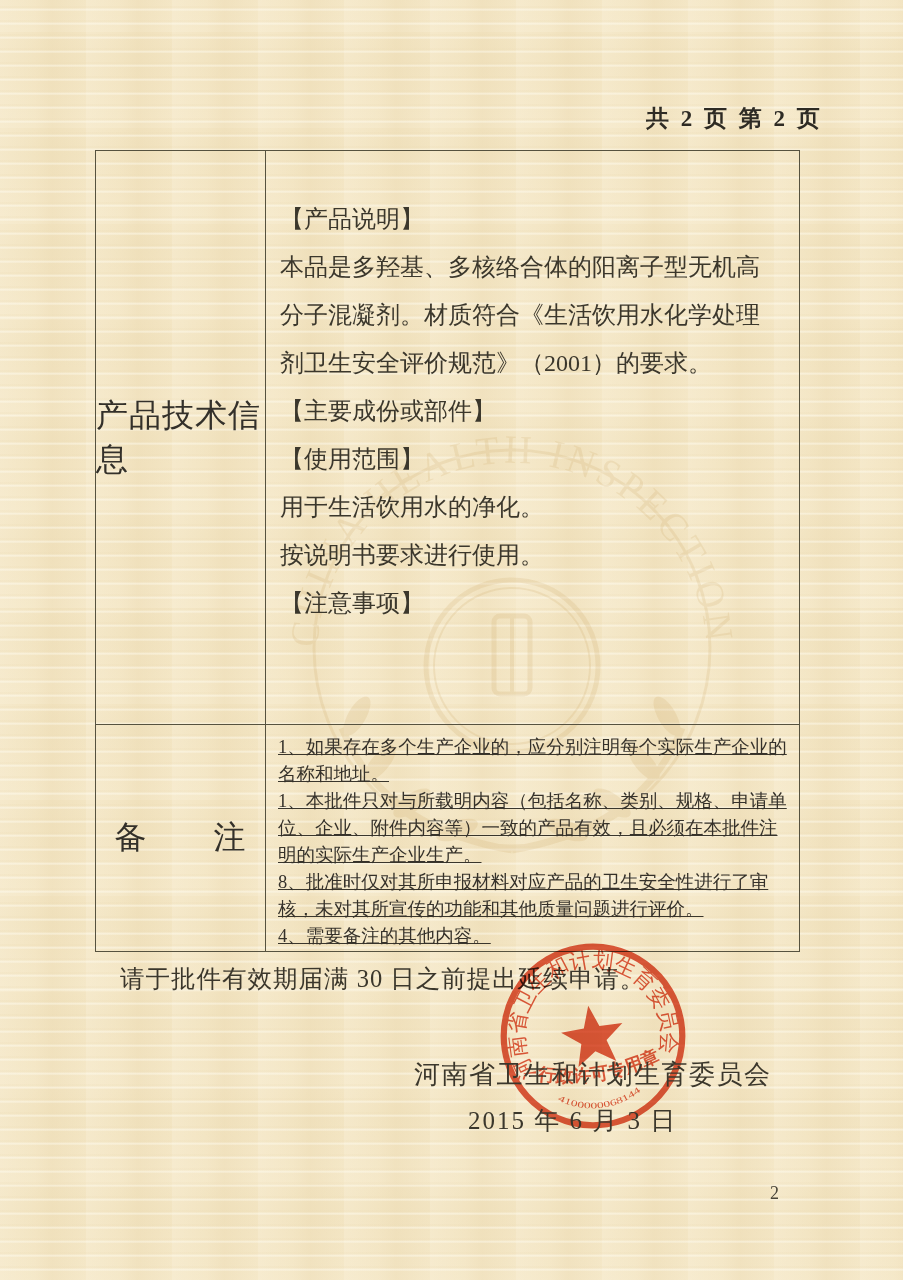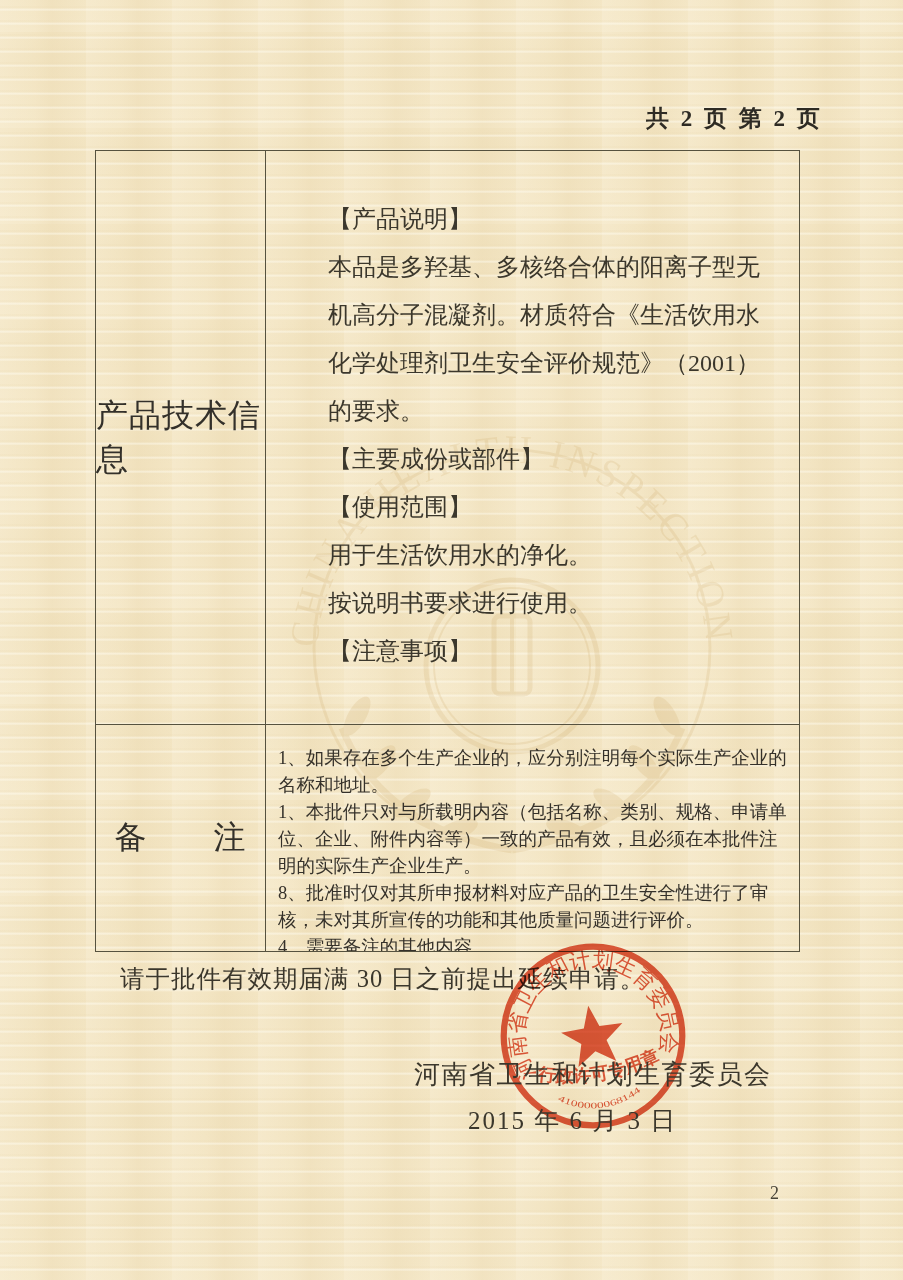--- a/index.html
+++ b/index.html
@@ -62,22 +62,22 @@
   .cell-r2c1 { border-right: 1px solid #56523f; }
   .label-cell {
     display: flex;
     align-items: center;
     justify-content: center;
     font-size: 32px;
     color: #33302a;
     letter-spacing: 1px;
   }
   .content-cell { padding: 44px 16px 0 14px; }
-  .content-cell p { font-size: 24px; line-height: 48px; color: #3b372c; margin-left: 48px; }
-  .notes-cell { padding: 20px 12px 0 12px; }
+  .content-cell p { font-size: 24px; line-height: 48px; color: #3b372c; }
+  .notes-cell { padding: 9px 12px 0 12px; text-decoration: underline; }
   .notes-cell p { font-size: 18.5px; line-height: 27px; color: #35312a; }
 
   .renewal-line {
     position: absolute;
     left: 120px; top: 962px;
     font-size: 24.5px;
     letter-spacing: 1px;
     color: #3b372c;
     white-space: nowrap;
   }

